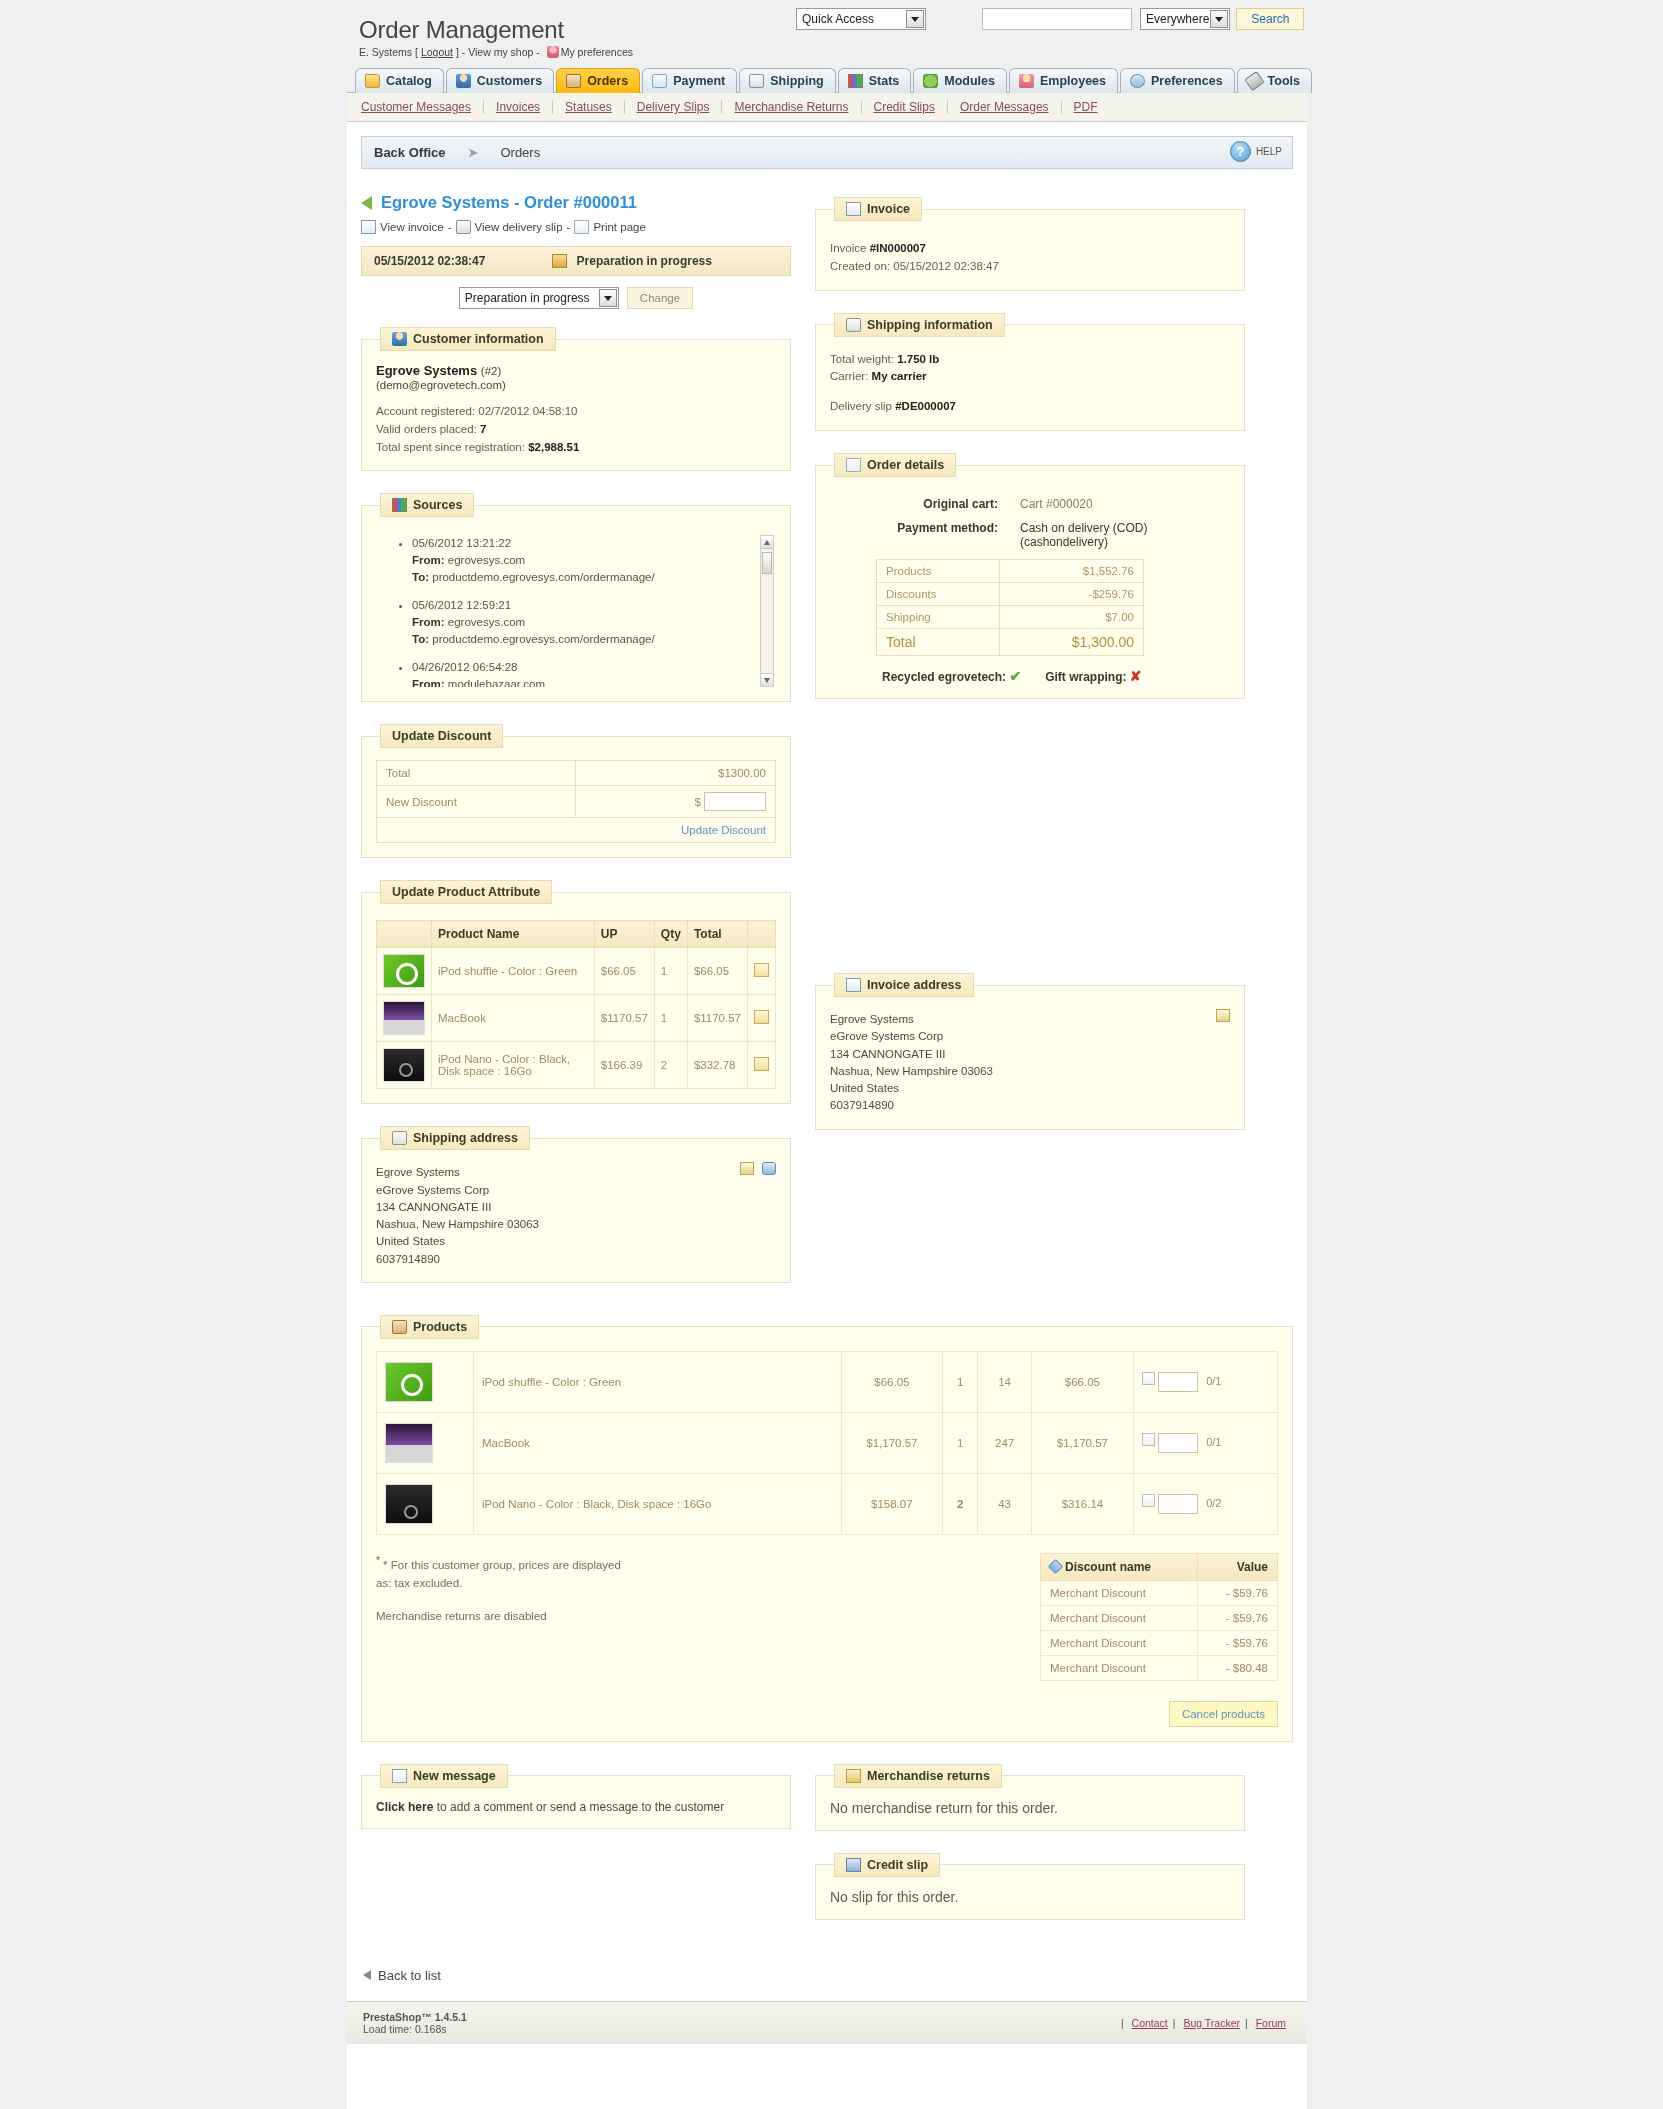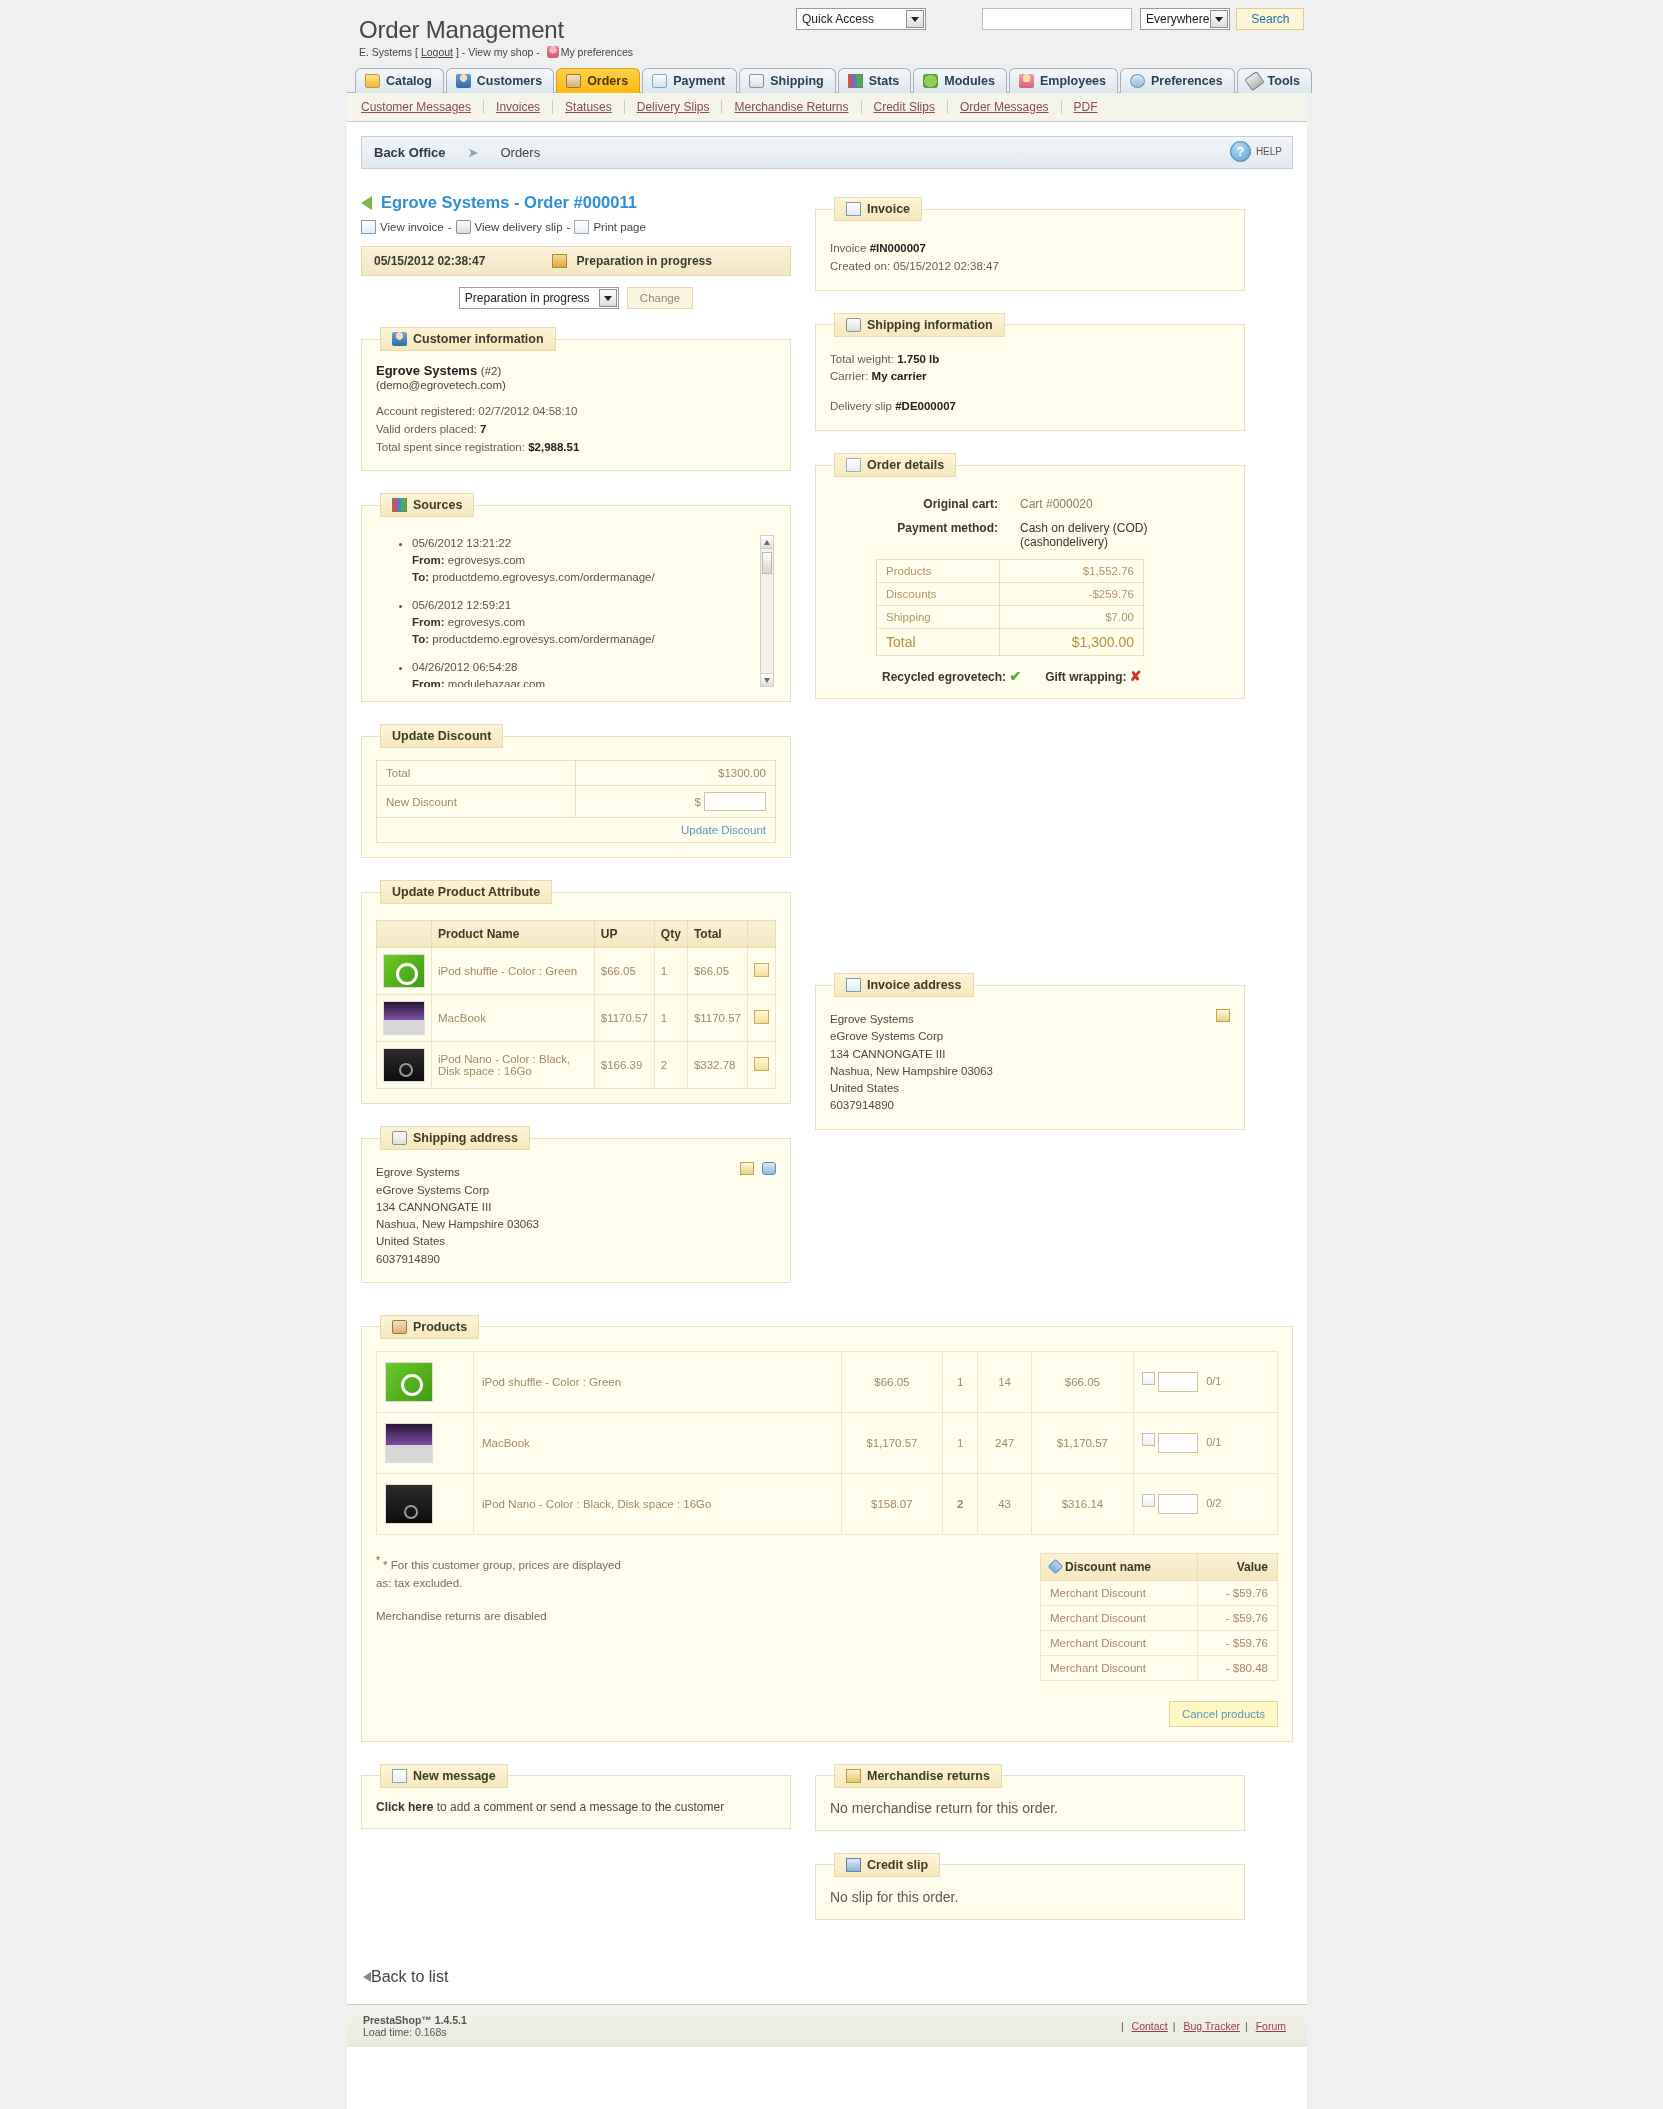--- a/index.html
+++ b/index.html
@@ -186,21 +186,21 @@
   table.disc td { border:1px solid #efe7cc; padding:6px 9px; color:#a3896a; }
   table.disc td.r { text-align:right; }
 
   .btn-cancel-products { background:#fef9c3; border:1px solid #e0d4a8; color:#5f93c0; font-size:11.5px; padding:6px 12px; }
 
   
   .newmsg { font-size:12px; color:#4a4a4a; }
   .newmsg a { color:#333; font-weight:bold; text-decoration:none; }
   .plain-txt { font-size:14px; color:#5a5a5a; }
 
-  .backlist { display:flex; align-items:center; font-size:16px; color:#444; margin:26px 0 18px 2px; }
+  .backlist { display:flex; align-items:center; gap:7px; font-size:13px; color:#444; margin:26px 0 18px 2px; }
   .backlist .ba { width:0;height:0;border-top:5px solid transparent;border-bottom:5px solid transparent;border-right:8px solid #888; }
 
   .footer { border-top:1px solid #c8c8bc; background:linear-gradient(#f4f4ec,#e9e9df);
      display:flex; justify-content:space-between; align-items:center; padding:9px 16px; font-size:10.5px; color:#555; }
   .footer .right a { color:#9b3a43; text-decoration:underline; margin:0 5px; }
 
   .ok-check { color:#56a832; font-weight:bold; font-size:14px; }
   .no-cross { color:#d0342c; font-weight:bold; font-size:14px; }
 
   .od-row { display:flex; gap:22px; font-size:12px; margin-bottom:10px; }

